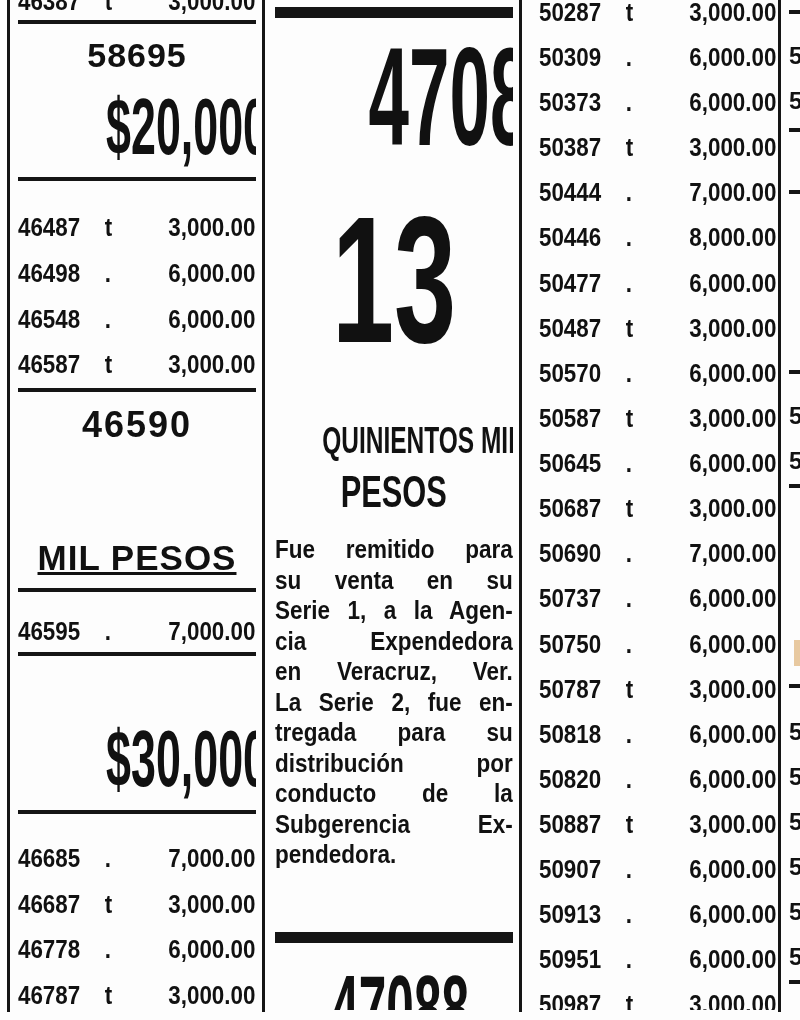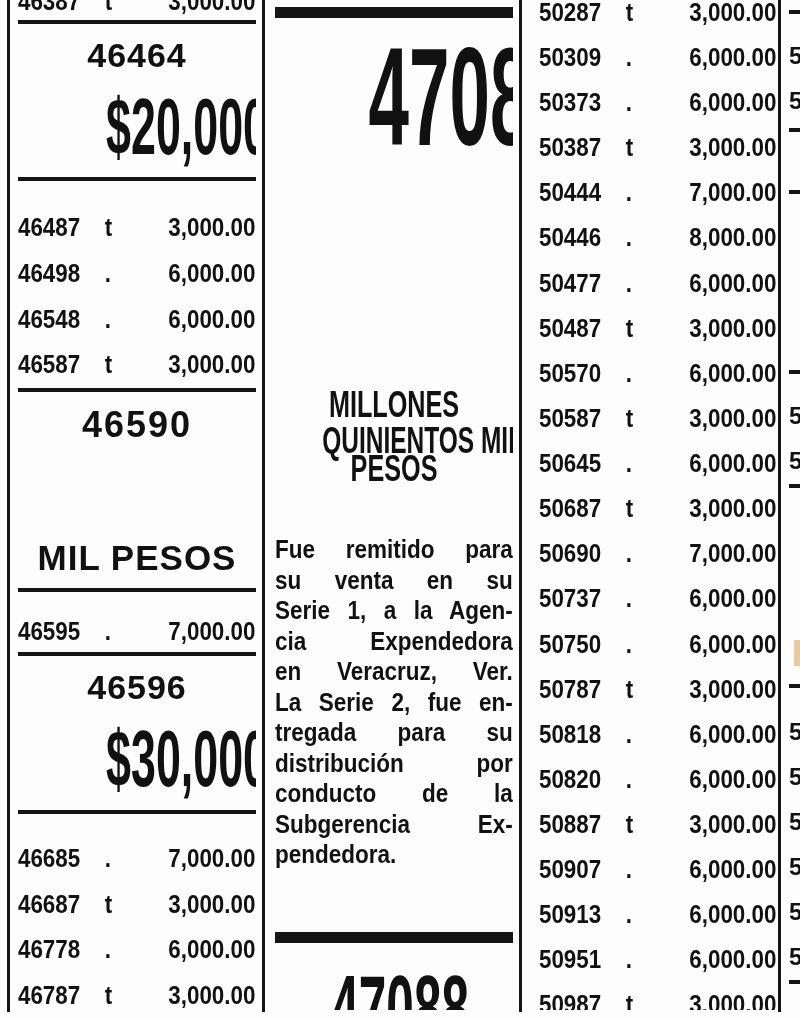--- a/index.html
+++ b/index.html
@@ -41,21 +41,21 @@
 <div class="vrule" style="left:778px; height:1012px;"></div>
 
 <div class="col" style="left:18px; width:238px;">
   <div class="row" style="top:-14px;">
     <span class="num">46387</span>
     <span class="mark">t</span>
     <span class="amt">3,000.00</span>
   </div>
   <div class="hrule" style="top:20px; left:0; width:238px;"></div>
 
-  <div class="center-text" style="top:36px; font-size:34px; letter-spacing:1px;">46464</div>
+  <div class="center-text" style="top:36px; font-size:34px; letter-spacing:1px;">58695</div>
   <div class="center-text" style="top:84px; font-size:80px; line-height:86px;">
     <span class="condensed" style="transform:scaleX(0.56);">$20,000.00</span>
   </div>
   <div class="hrule" style="top:177px; left:0; width:238px;"></div>
 
   <div class="row" style="top:212px;">
     <span class="num">46487</span>
     <span class="mark">t</span>
     <span class="amt">3,000.00</span>
   </div>
@@ -70,31 +70,30 @@
     <span class="amt">6,000.00</span>
   </div>
   <div class="row" style="top:349px;">
     <span class="num">46587</span>
     <span class="mark">t</span>
     <span class="amt">3,000.00</span>
   </div>
   <div class="hrule" style="top:388px; left:0; width:238px;"></div>
 
   <div class="center-text" style="top:404px; font-size:36px; letter-spacing:2px;">46590</div>
-  <div class="center-text" style="top:538px; font-size:35px; letter-spacing:1px;">MIL PESOS</div>
+  <div class="center-text" style="top:538px; font-size:35px; letter-spacing:1px;text-decoration:underline;">MIL PESOS</div>
   <div class="hrule" style="top:588px; left:0; width:238px;"></div>
 
   <div class="row" style="top:616px;">
     <span class="num">46595</span>
     <span class="mark">.</span>
     <span class="amt">7,000.00</span>
   </div>
   <div class="hrule" style="top:652px; left:0; width:238px;"></div>
 
-  <div class="center-text" style="top:668px; font-size:34px; letter-spacing:1px;">46596</div>
   <div class="center-text" style="top:716px; font-size:80px; line-height:86px;">
     <span class="condensed" style="transform:scaleX(0.56);">$30,000.00</span>
   </div>
   <div class="hrule" style="top:810px; left:0; width:238px;"></div>
 
   <div class="row" style="top:843px;">
     <span class="num">46685</span>
     <span class="mark">.</span>
     <span class="amt">7,000.00</span>
   </div>
@@ -114,28 +113,28 @@
     <span class="amt">3,000.00</span>
   </div>
 </div>
 
 <div class="col" style="left:275px; width:238px;">
   <div class="hrule thick" style="top:7px; left:0; width:238px;"></div>
 
   <div class="center-text" style="top:22px; font-size:140px; line-height:150px;">
     <span class="condensed" style="transform:scaleX(0.52);">47087</span>
   </div>
-
-  <div class="center-text" style="top:386px; font-size:36px; line-height:38px;">
-    <span class="cond2" style="transform:scaleX(0.7);">MILLONES</span>
-  </div>
+  <div class="center-text" style="top:185px; font-size:180px; line-height:190px;">
+    <span class="condensed" style="transform:scaleX(0.62);">13</span>
+  </div>
+
   <div class="center-text" style="top:422px; font-size:36px; line-height:38px;">
     <span class="cond2" style="transform:scaleX(0.68);">QUINIENTOS MIL</span>
   </div>
-  <div class="center-text" style="top:450px; font-size:36px; line-height:38px;">
+  <div class="center-text" style="top:473px; font-size:44px; line-height:38px;">
     <span class="cond2" style="transform:scaleX(0.7);">PESOS</span>
   </div>
 
   <div class="para" style="top:534px;">
     <span>Fue remitido para</span>
     <span>su venta en su</span>
     <span>Serie 1, a la Agen-</span>
     <span>cia Expendedora</span>
     <span>en Veracruz, Ver.</span>
     <span>La Serie 2, fue en-</span>

